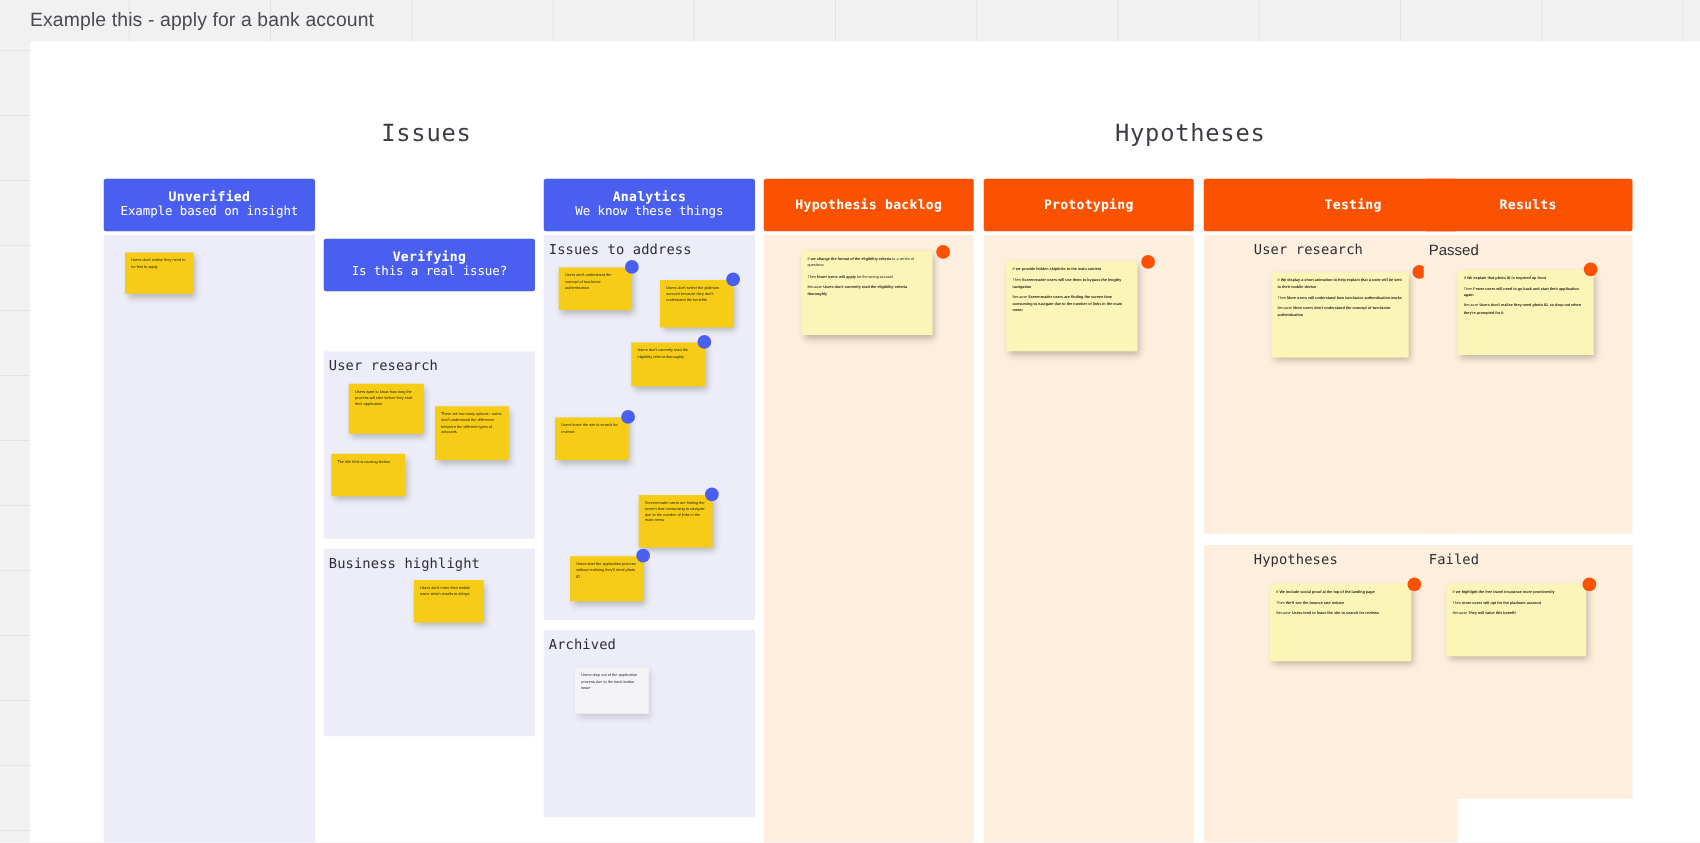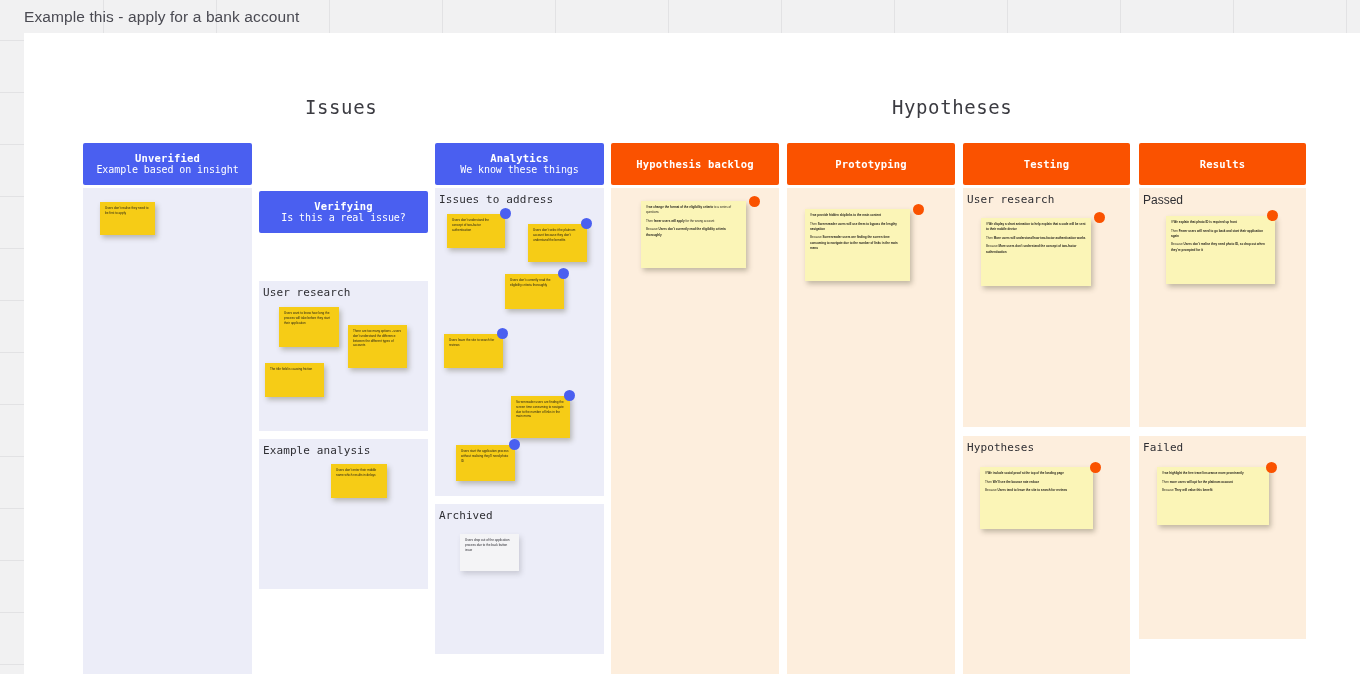--- a/index.html
+++ b/index.html
@@ -73,21 +73,21 @@
   #col-verified{left:435px;}
   #col-backlog  {left:611px;}
   #col-prototyping{left:787px;}
   #col-testing  {left:963px;}
   #col-results  {left:1139px;}
   #col-unverified .col-head,#col-unverified .col-body{width:169px;}
   #col-verifying .col-head,#col-verifying .col-body{width:169px;margin-top:48px;}
   #col-verified .col-head,#col-verified .col-body{width:169px;}
   #col-backlog .col-head,#col-backlog .col-body{width:168px;}
   #col-prototyping .col-head,#col-prototyping .col-body{width:168px;}
-  #col-testing .col-head,#col-testing .col-body{width:167px;}
+  #col-testing .col-head,#col-testing .col-body{width:167px;padding-left:36px;}
   #col-results .col-head,#col-results .col-body{width:167px;}
 
   
   .section{position:relative;}
   .section-title{
     position:absolute;left:4px;top:5px;
     font-family:"DejaVu Sans Mono", monospace;
     font-size:11px;color:#2e2e33;letter-spacing:.1px;
     white-space:nowrap;
   }
@@ -163,21 +163,21 @@
           <p>There are too many options - users don't understand the difference between the different types of accounts</p>
         </div>
         <div class="note yellow" style="left:6px;top:82px;width:59px;height:34px;">
           <p>The title field is causing friction</p>
         </div>
       </div>
     </div>
 
     <div class="col-body body-blue" style="height:150px;margin-top:8px;">
       <div class="section" style="height:150px;">
-        <div class="section-title">Example analysis</div>
+        <div class="section-title">Business highlight</div>
         <div class="note yellow" style="left:72px;top:25px;width:56px;height:34px;">
           <p>Users don't enter their middle name which results in delays</p>
         </div>
       </div>
     </div>
 
   </div>
 
   <div class="column" id="col-verified">
     <div class="col-head blue">

